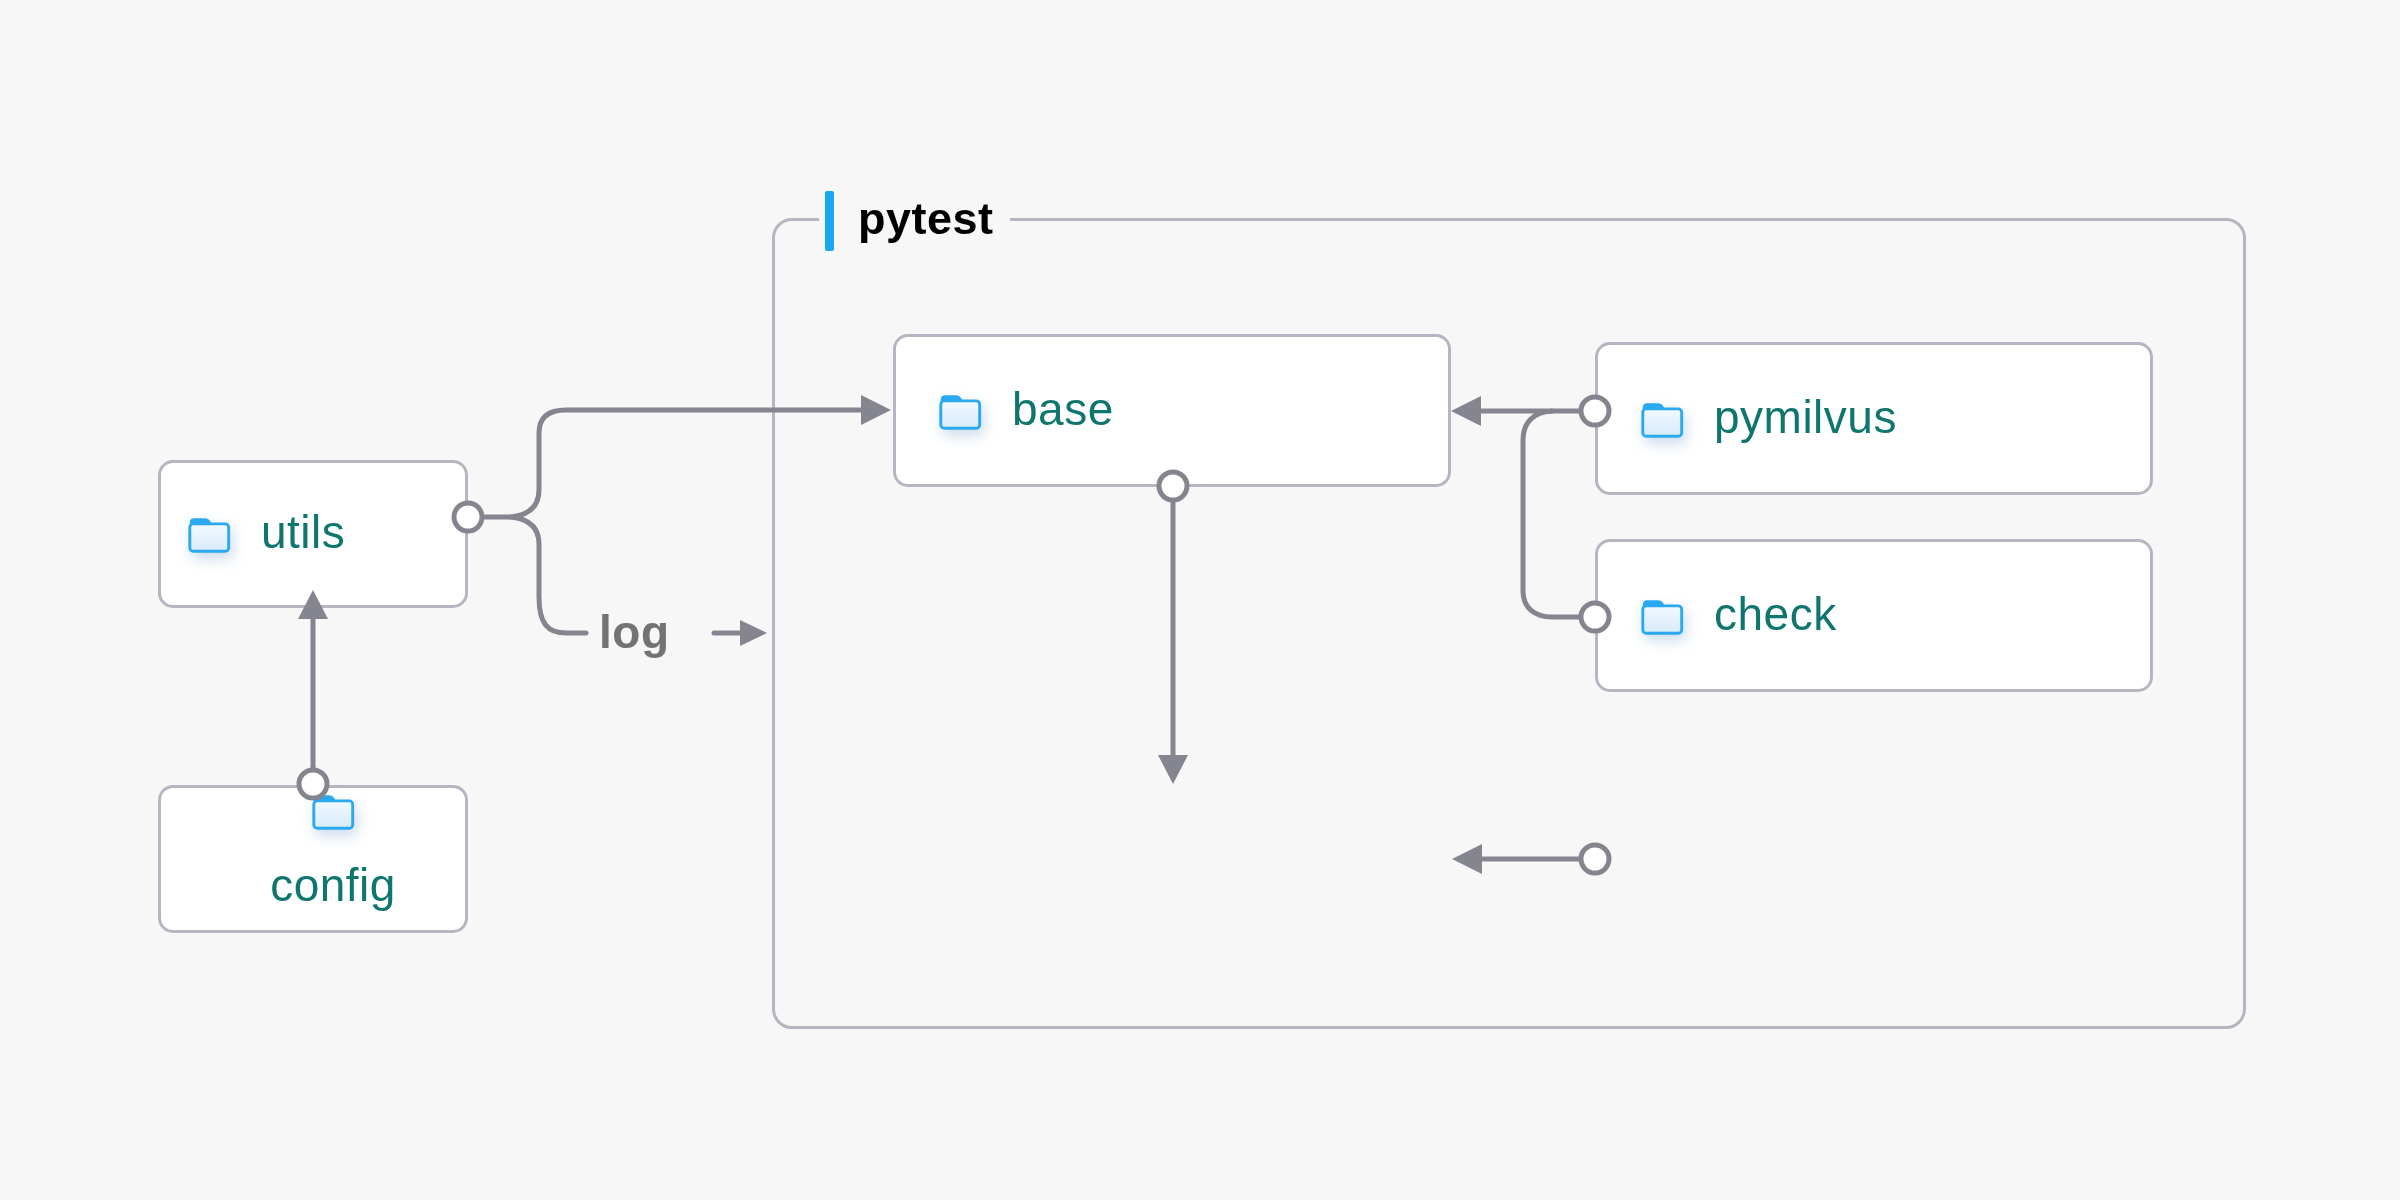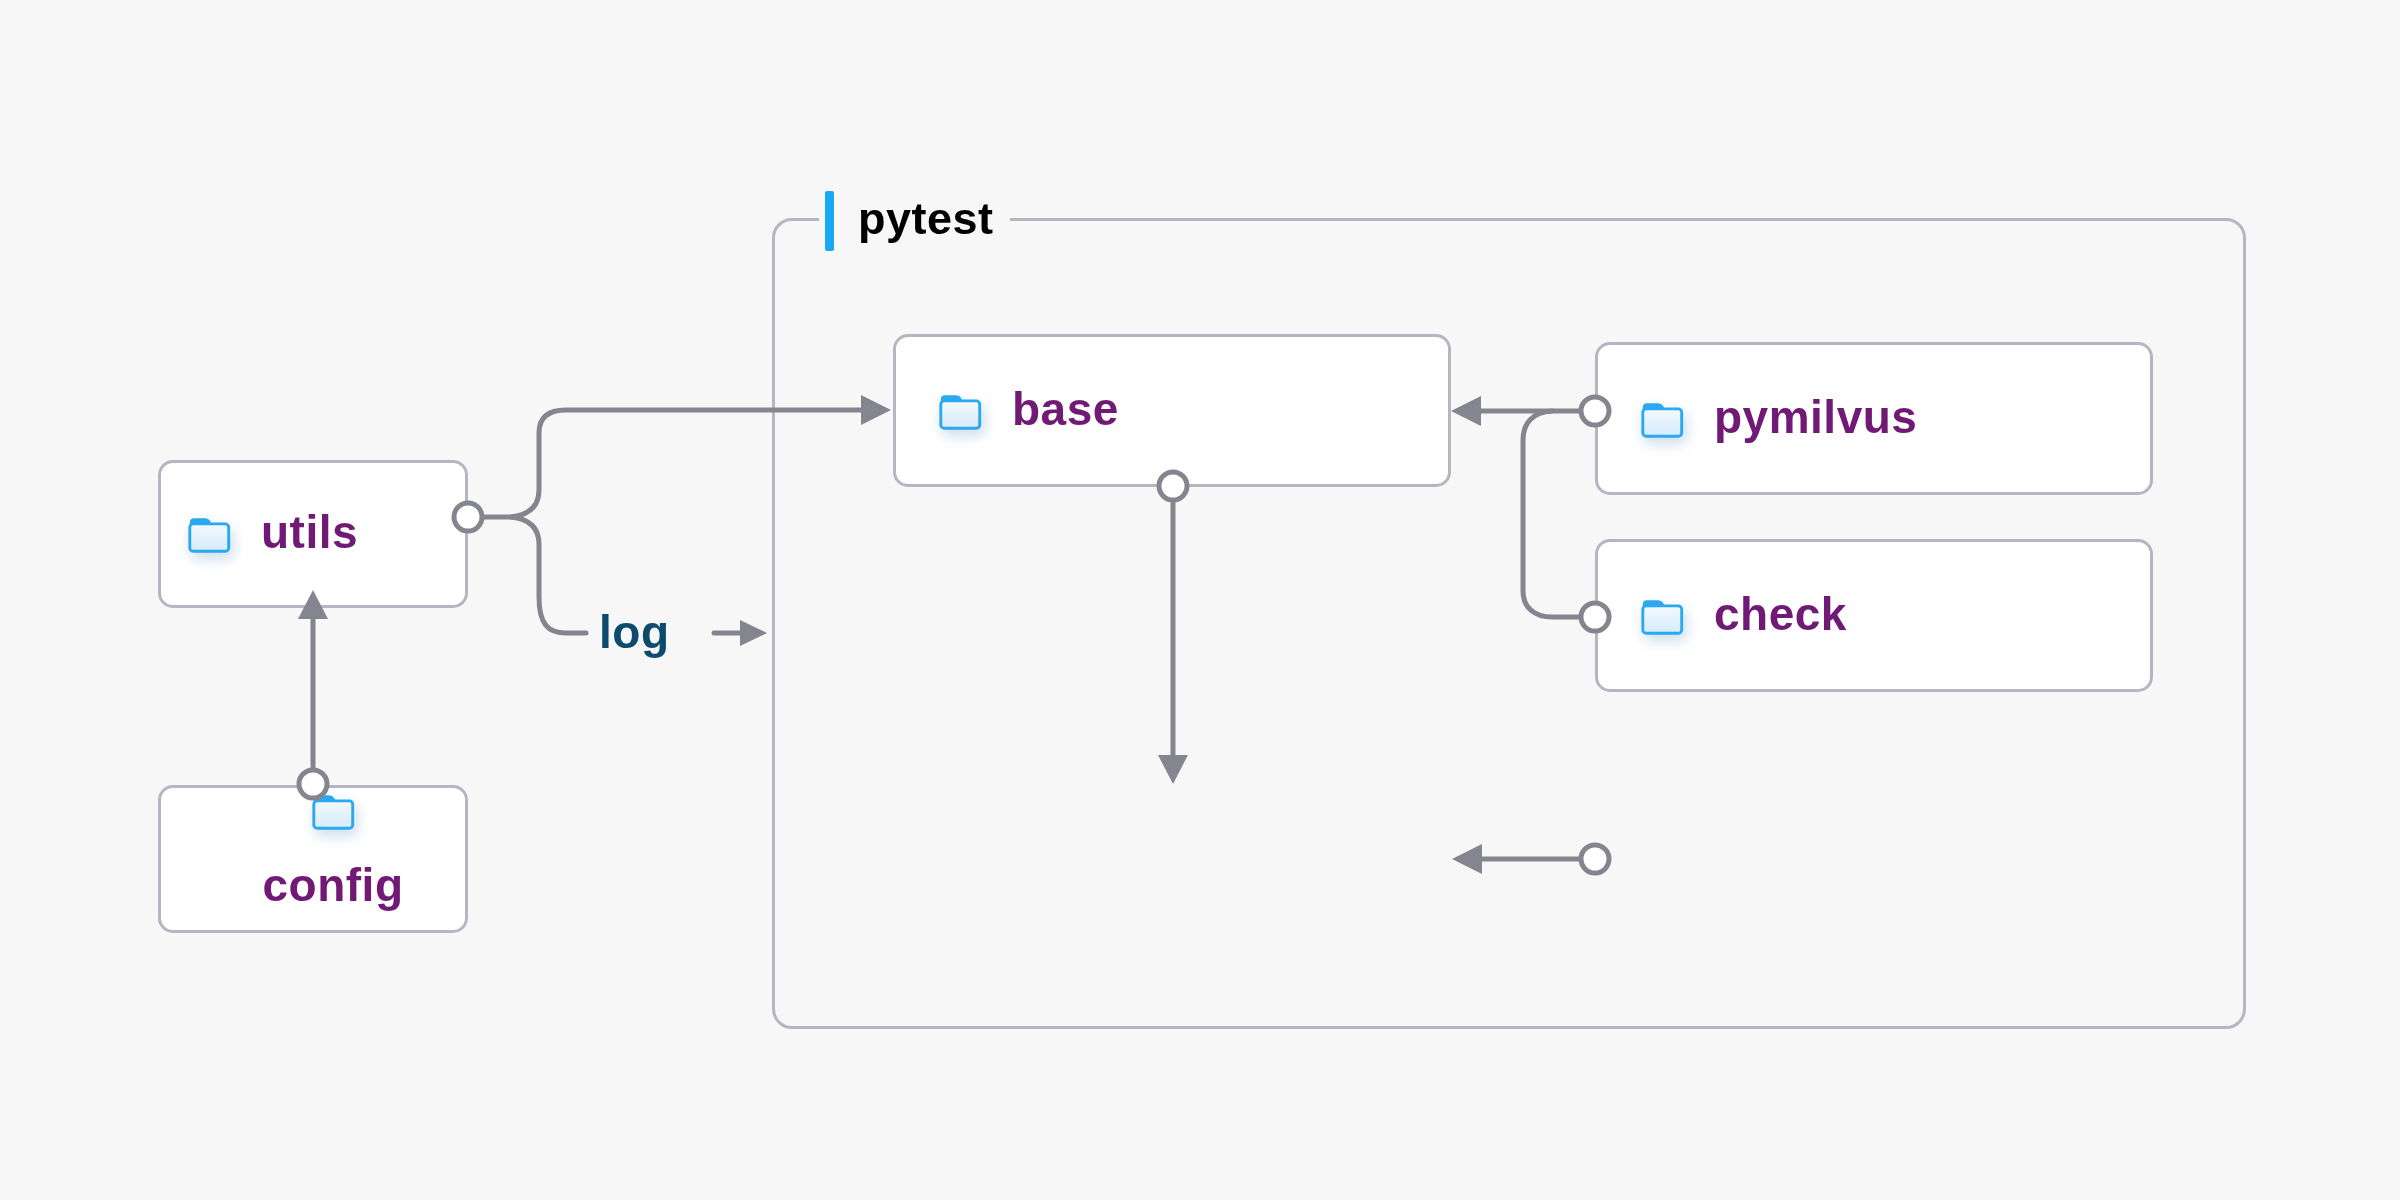--- a/index.html
+++ b/index.html
@@ -25,21 +25,21 @@
     padding-bottom:6px;
   }
   
   .node{
     position:absolute;background:#ffffff;
     border:3px solid #b5b6c1;border-radius:15px;box-sizing:border-box;
     display:flex;align-items:center;gap:28px;padding-left:40px;
     z-index:2;
   }
   .node-label{
-    font-size:46px;font-weight:700;color:#701a75;letter-spacing:.5px;line-height:1;
+    font-size:46px;font-weight:400;color:#0f766e;letter-spacing:.5px;line-height:1;
     padding-bottom:4px;
   }
   .folder{width:48px;height:46px;flex:0 0 auto;
     filter:drop-shadow(3px 6px 7px rgba(70,130,185,.28));}
   .n-utils    {left:158px; top:460px; width:310px; height:148px;padding-left:24px;}
   .n-config   {left:158px; top:785px; width:310px; height:148px;flex-direction:column;}
   .n-base     {left:893px; top:334px; width:558px; height:153px;}
   .n-pymilvus {left:1595px;top:334px; width:558px; height:153px;margin-top:8px;}
   .n-check    {left:1595px;top:539px; width:558px; height:153px;}
   .n-testcases{left:893px; top:785px; width:558px; height:148px;}
@@ -48,21 +48,21 @@
   .wires{
     position:absolute;left:0;top:0;width:2400px;height:1200px;
     z-index:3;pointer-events:none;
   }
   .wire{stroke:#84858f;stroke-width:5;fill:none;stroke-linecap:round;stroke-linejoin:round;}
   .head{fill:#84858f;stroke:none;}
   .port{fill:#ffffff;stroke:#84858f;stroke-width:5;}
   
   .edge-label{
     position:absolute;left:599px;top:609px;z-index:3;
-    font-size:46px;font-weight:700;color:#0c4a6e;letter-spacing:.5px;line-height:1;
+    font-size:46px;font-weight:700;color:#737373;letter-spacing:.5px;line-height:1;
   }
 </style>
 </head>
 <body>
 
 <div class="stage">
 
   <svg width="0" height="0" style="position:absolute" aria-hidden="true">
     <defs>
       <linearGradient id="fg" x1="0" y1="0" x2="0" y2="1">

